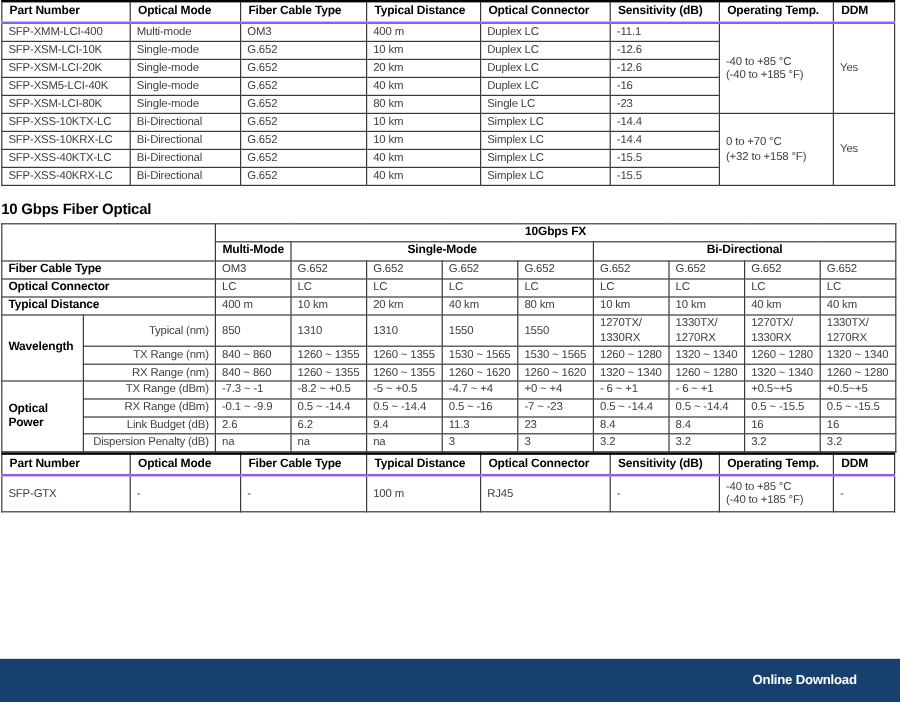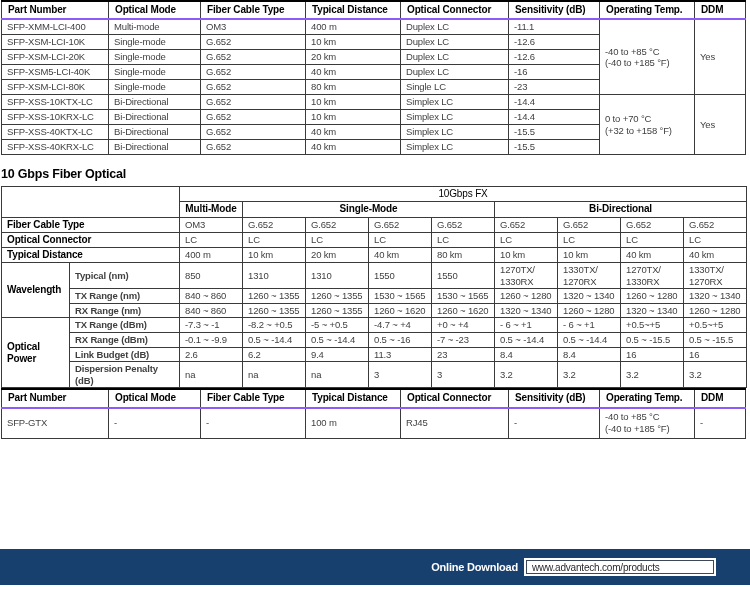--- a/index.html
+++ b/index.html
@@ -18,24 +18,24 @@
   .modtable{width:744px;border-top:2px solid #000;}
   .modtable thead th{border-bottom:2px solid #8b5cf6;padding:2px 6px;}
   .modtable td{height:12px;}
   .copper td{height:27px;}
   .section-title{
     font-size:12.5px;font-weight:bold;color:#000;letter-spacing:-0.2px;
     margin:12px 0 5px 1px;font-family:"Liberation Sans","DejaVu Sans",sans-serif;
   }
   .section-title.second{margin-top:26px;margin-bottom:7px;}
   .fx-table{width:745px;}
-  .fx-table .band{text-align:center;font-weight:normal;color:#000;font-size:10px;}
+  .fx-table .band{text-align:center;font-weight:bold;color:#000;font-size:10px;}
   .fx-table .mode{text-align:center;}
   .fx-table .rowlabel{font-size:10px;}
-  .fx-table .sublabel{font-weight:bold;color:#3f3f3f;}
+  .fx-table .sublabel{font-weight:normal;color:#3f3f3f;text-align:right;}
   .fx-table .blank{border-right:1px solid #3a3a3a;}
   .footer{
     position:absolute;left:0;top:549px;width:750px;height:36px;background:#17406e;
     display:flex;align-items:center;justify-content:flex-end;
     box-sizing:border-box;padding-right:36px;gap:8px;
   }
   .footer-label{color:#fff;font-weight:bold;font-size:11px;letter-spacing:-0.2px;}
   .url-box{
     background:#fff;border:1px solid #3c4858;box-shadow:0 0 0 2px #fff;
     width:176px;height:12px;display:flex;align-items:center;
@@ -341,18 +341,15 @@
         <td>-</td>
         <td>-40 to +85 °C
 (-40 to +185 °F)</td>
         <td>-</td>
       </tr>
     </tbody>
   </table>
 
   <div class="footer">
     <span class="footer-label">Online Download</span>
-    <span class="url-box">
-      <span>www.advantech.com/products</span>
-    </span>
   </div>
 
 </div>
 
 </body></html>

